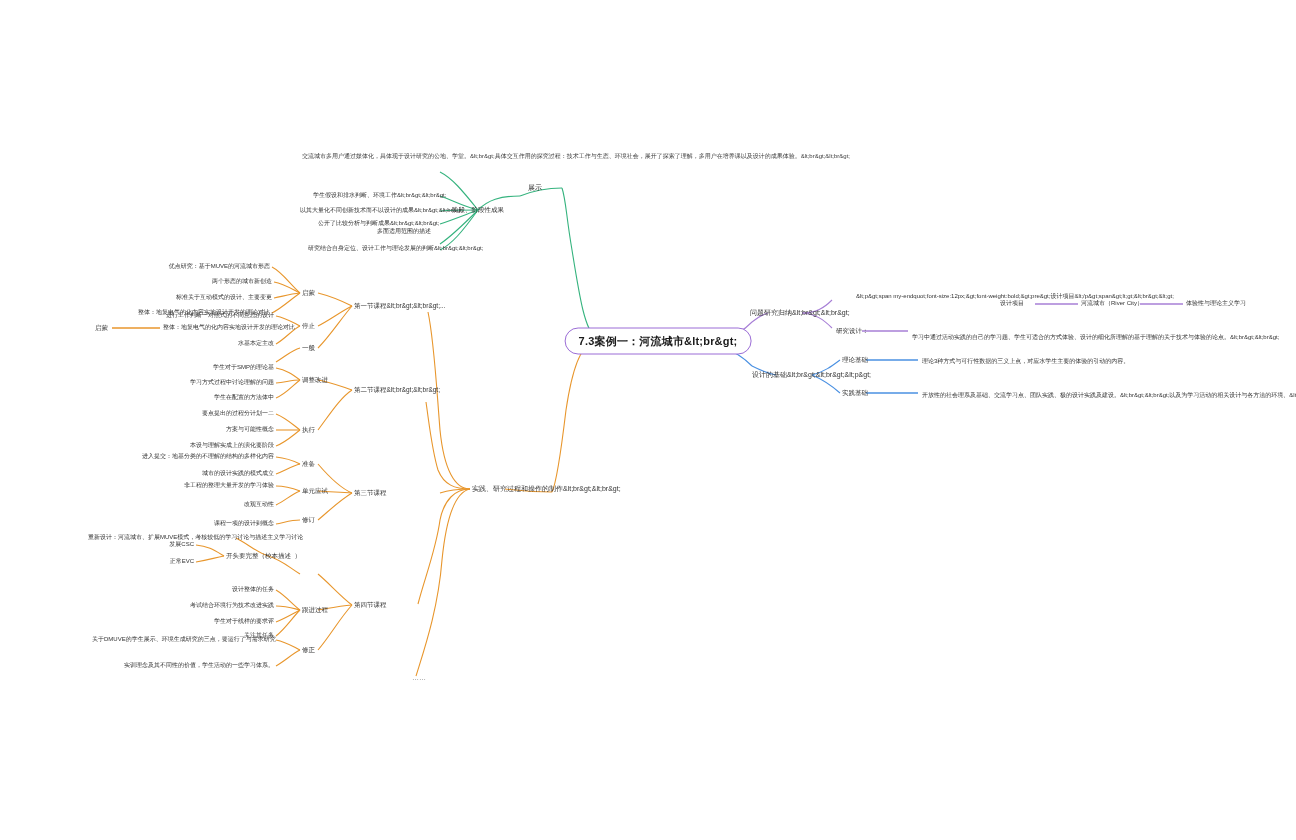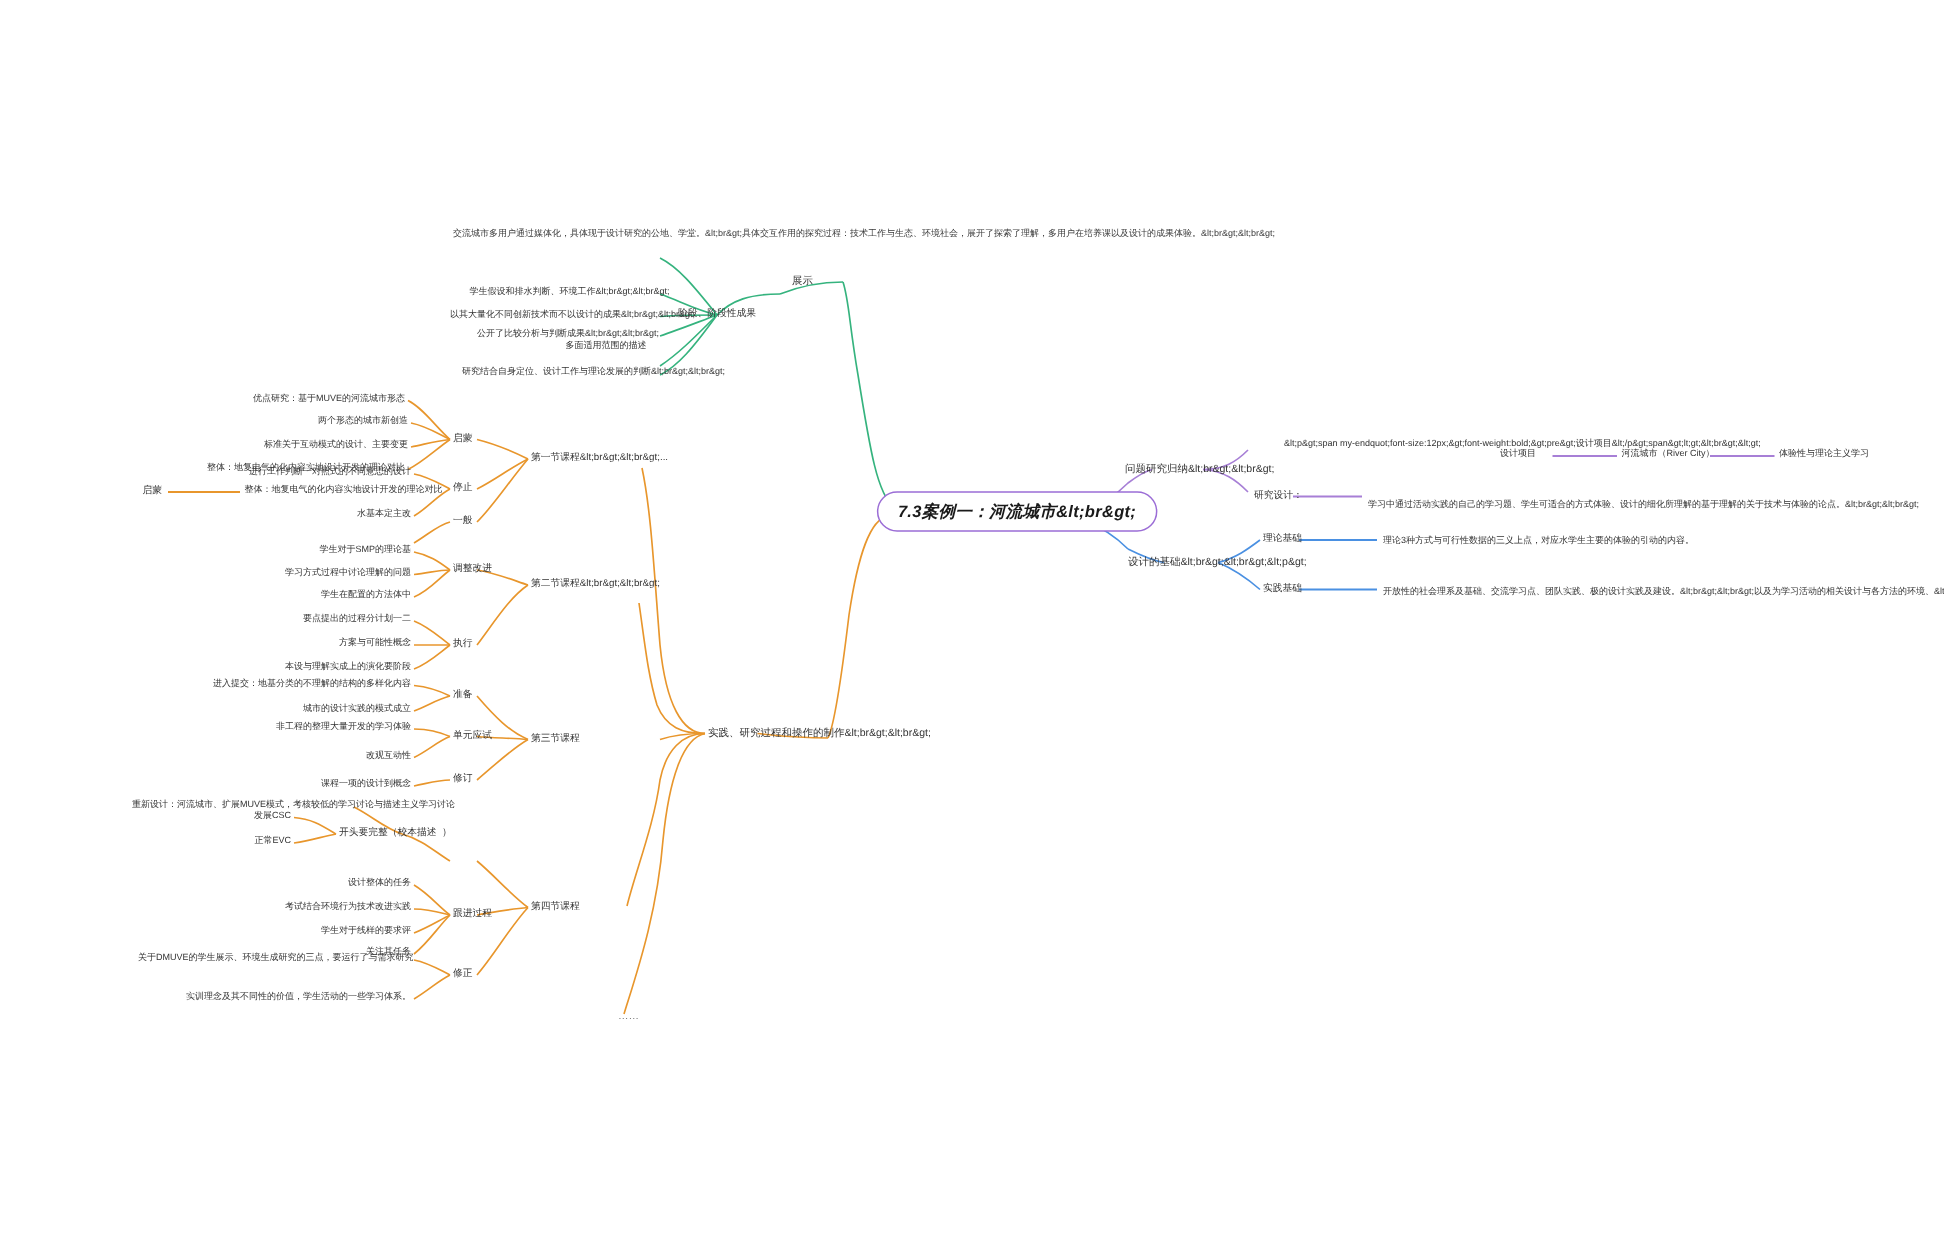--- a/index.html
+++ b/index.html
@@ -115,21 +115,21 @@
 
       <path d="M724,348 C736,352 744,358 752,366" stroke="#4a90e2"></path>
       <path d="M752,366 C764,372 770,374 776,375" stroke="#4a90e2"></path>
       <path d="M812,375 C824,372 832,366 840,360" stroke="#4a90e2"></path>
       <path d="M812,375 C824,380 832,386 840,393" stroke="#4a90e2"></path>
       <path d="M866,360 L918,360" stroke="#4a90e2" stroke-width="1.4"></path>
       <path d="M866,393 L918,393" stroke="#4a90e2" stroke-width="1.4"></path>
     </g>
   </svg>
 
-  <div class="root" style="left:678px;top:341px;font-style:italic;">7.3案例一：河流城市&amp;lt;br&amp;gt;</div>
+  <div class="root" style="left:658px;top:341px;">7.3案例一：河流城市&amp;lt;br&amp;gt;</div>
 
   <div class="lbl r t7" style="left:528px;top:188px;">展示</div>
   <div class="lbl r t65" style="left:452px;top:210px;">阶段、阶段性成果</div>
 
   <div class="lbl l t6" style="left:313px;top:196px;width:118px;text-align:right;">学生假设和排水判断、环境工作&amp;lt;br&amp;gt;&amp;lt;br&amp;gt;</div>
   <div class="lbl l t6" style="left:300px;top:211px;width:131px;text-align:right;">以其大量化不同创新技术而不以设计的成果&amp;lt;br&amp;gt;&amp;lt;br&amp;gt;</div>
   <div class="lbl l t6" style="left:318px;top:224px;width:113px;text-align:right;">公开了比较分析与判断成果&amp;lt;br&amp;gt;&amp;lt;br&amp;gt;</div>
   <div class="lbl l t6" style="left:340px;top:232px;width:91px;text-align:right;">多面适用范围的描述</div>
   <div class="lbl l t6" style="left:308px;top:249px;width:123px;text-align:right;">研究结合自身定位、设计工作与理论发展的判断&amp;lt;br&amp;gt;&amp;lt;br&amp;gt;</div>
 

